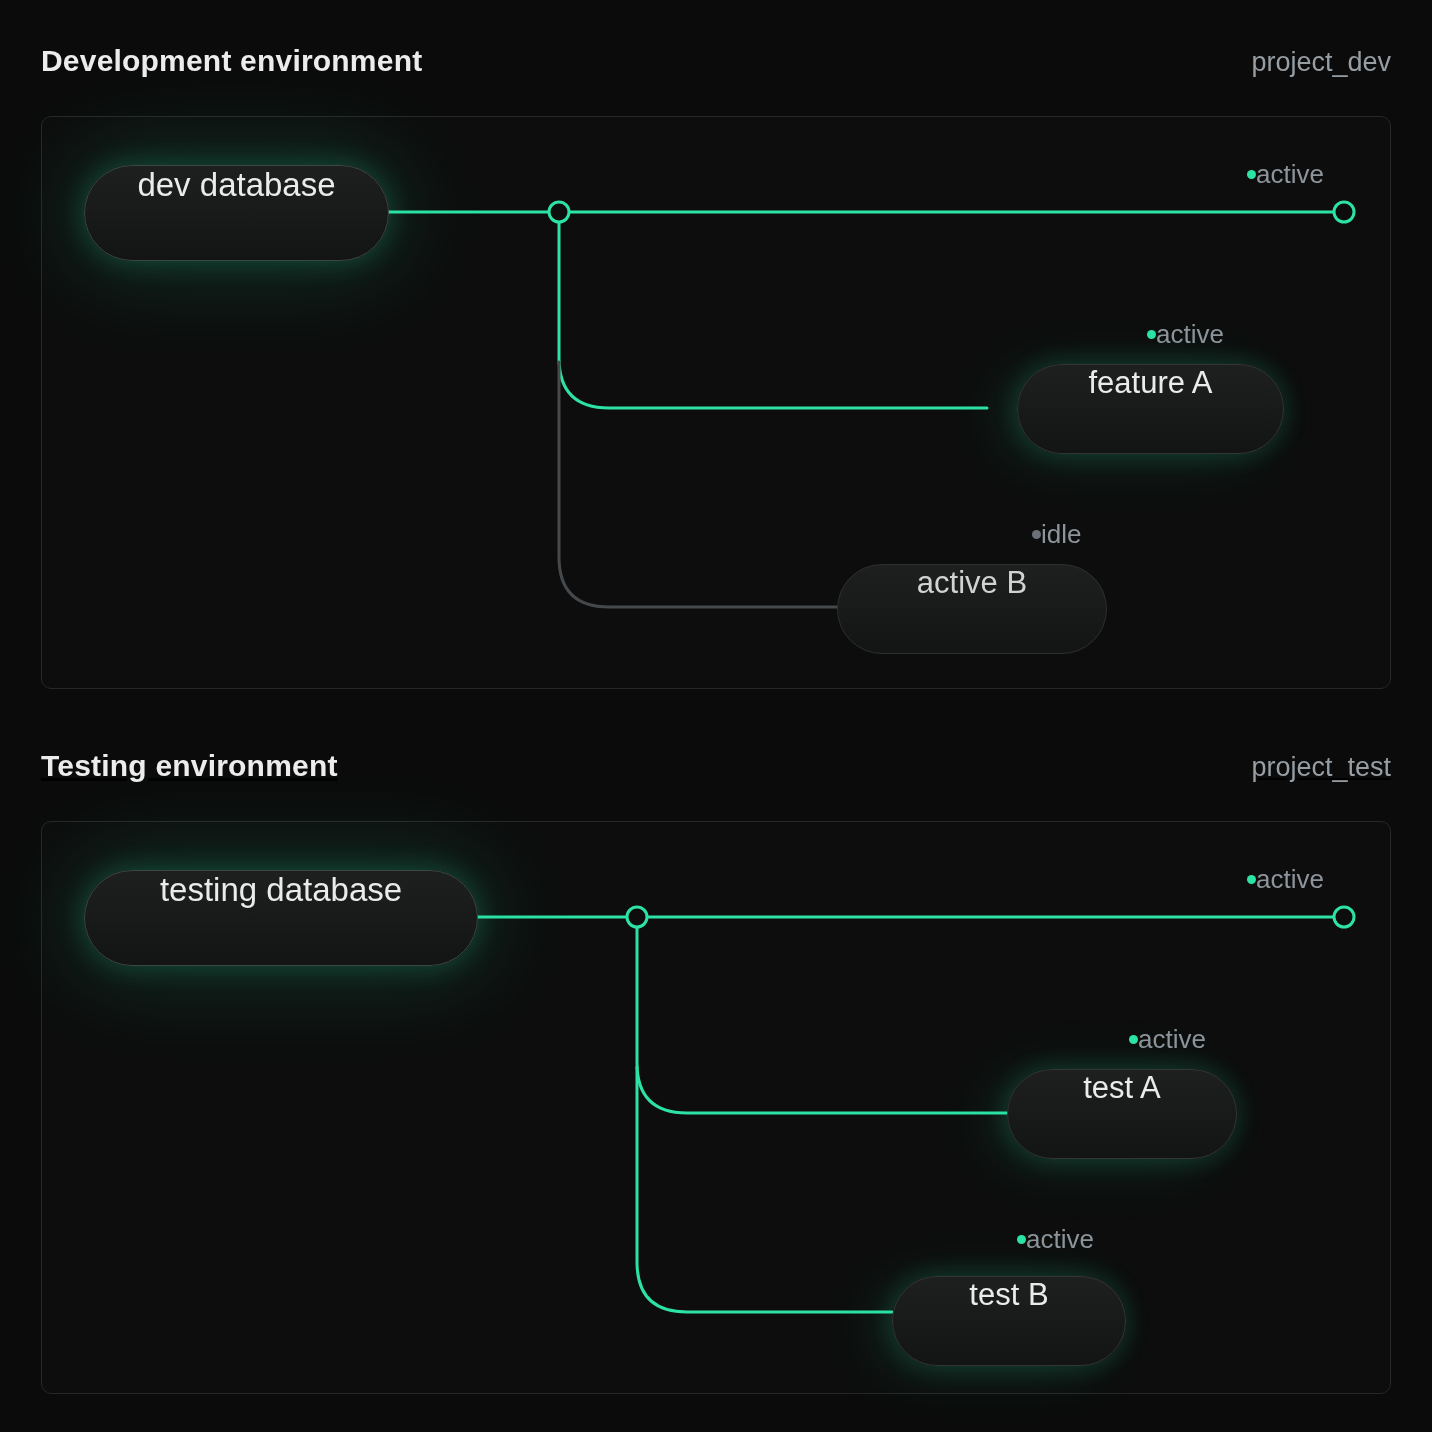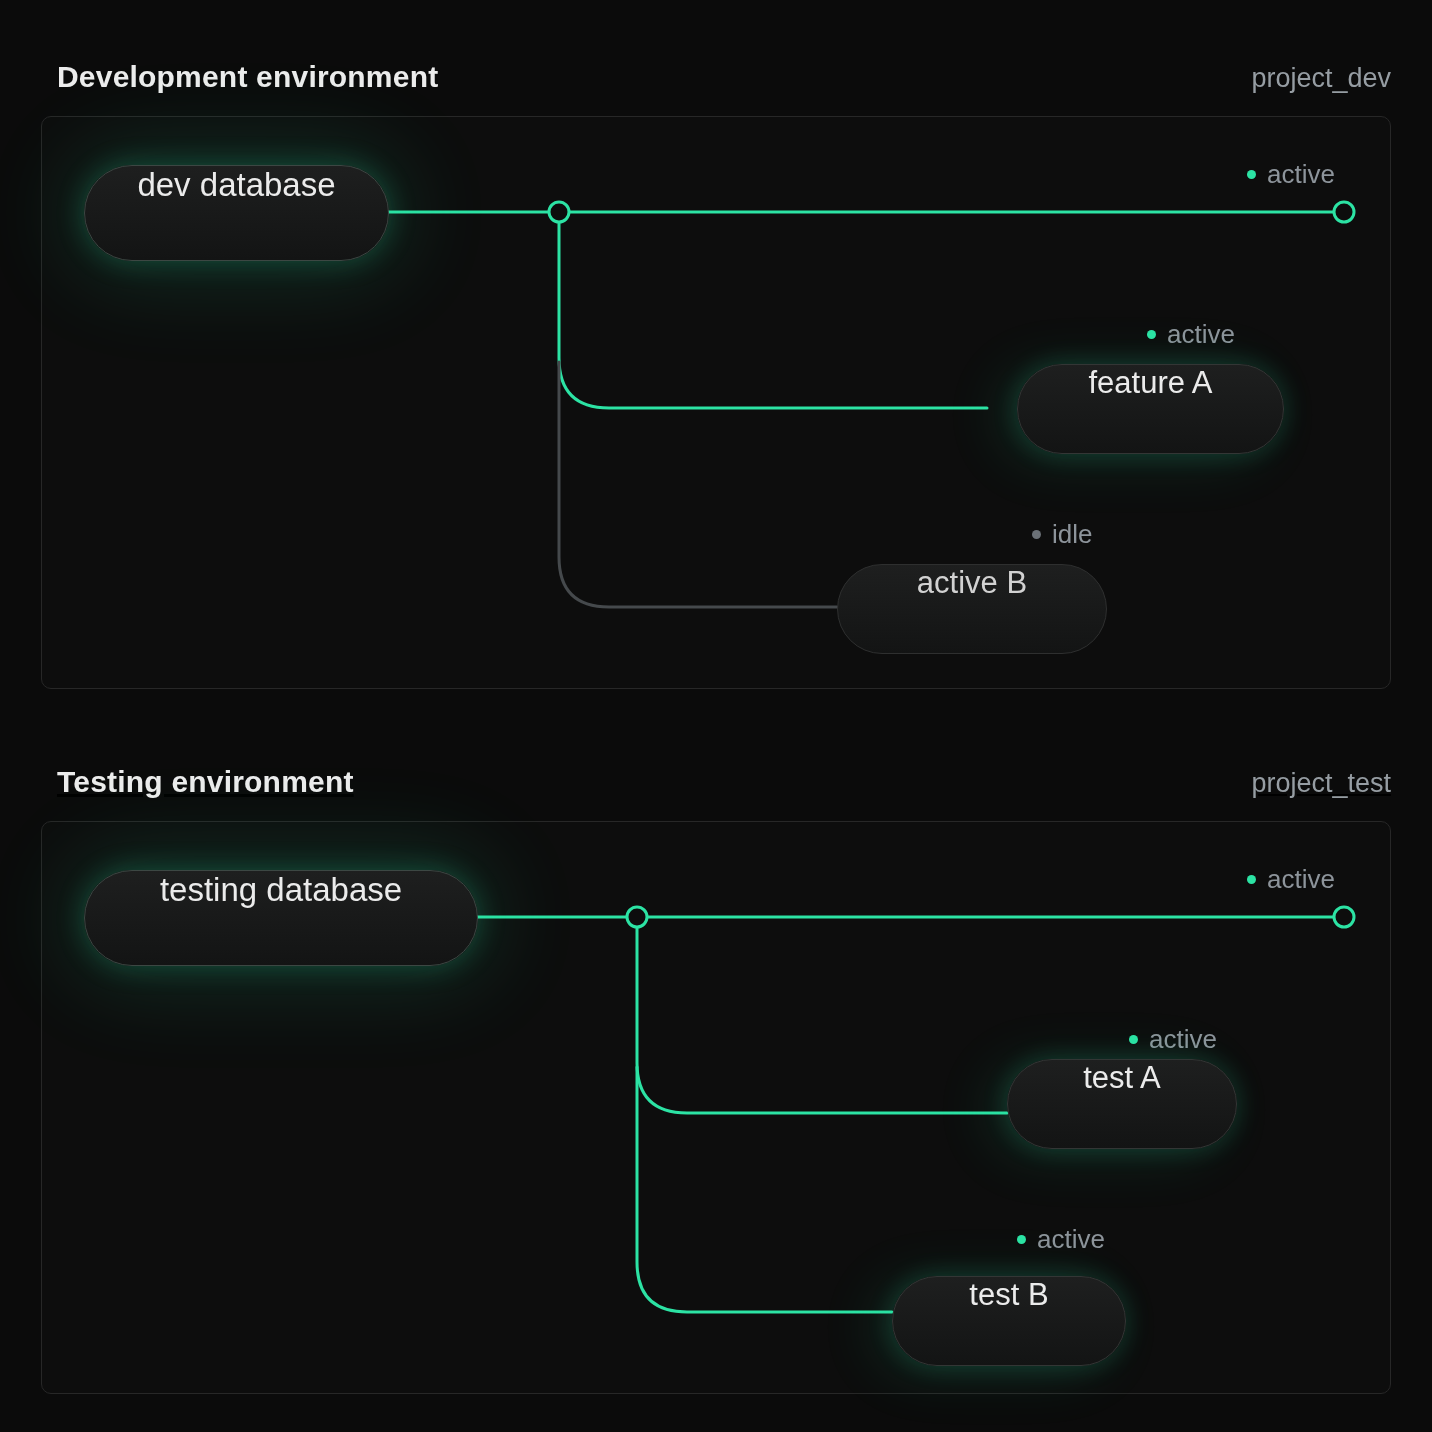--- a/index.html
+++ b/index.html
@@ -17,21 +17,21 @@
     box-sizing: border-box;
   }
   .section-header {
     display: flex;
     justify-content: space-between;
     align-items: baseline;
     margin: 0 41px;
     height: 34px;
   }
   .section-title {
-    margin: 16px;
+    margin: 0;
     font-size: 30px;
     font-weight: 700;
     letter-spacing: 0.2px;
     color: #ececec;
   }
   .project-label {
     font-size: 27px;
     font-weight: 400;
     color: #969da3;
   }
@@ -89,21 +89,20 @@
     box-shadow: 0 0 26px rgba(44,227,164,0.20), -18px 6px 60px rgba(44,227,164,0.12);
   }
   .pill.idle {
     color: #d2d2d2;
     border-color: #2e2f2f;
   }
   .status {
     position: absolute;
     display: flex;
     align-items: center;
-    gap: 11px;
     color: #8d949b;
     font-size: 26px;
     z-index: 2;
   }
   .status .dot {
     width: 9px;
     height: 9px;
     border-radius: 50%;
     background: var(--accent);
   }
@@ -176,21 +175,21 @@
 
     <div class="status" style="left:1205px; top:42px;">
       <span class="dot"></span>
       <span>active</span>
     </div>
 
     <div class="status" style="left:1087px; top:202px;">
       <span class="dot"></span>
       <span>active</span>
     </div>
-    <div class="pill glow-active" style="left:965px; top:237px; width:228px; height:88px;">
+    <div class="pill glow-active" style="left:965px; top:247px; width:228px; height:88px;">
       <span>test A</span>
     </div>
 
     <div class="status" style="left:975px; top:402px;">
       <span class="dot"></span>
       <span>active</span>
     </div>
     <div class="pill glow-active" style="left:850px; top:447px; width:232px; height:88px;margin-top:7px;">
       <span>test B</span>
     </div>

